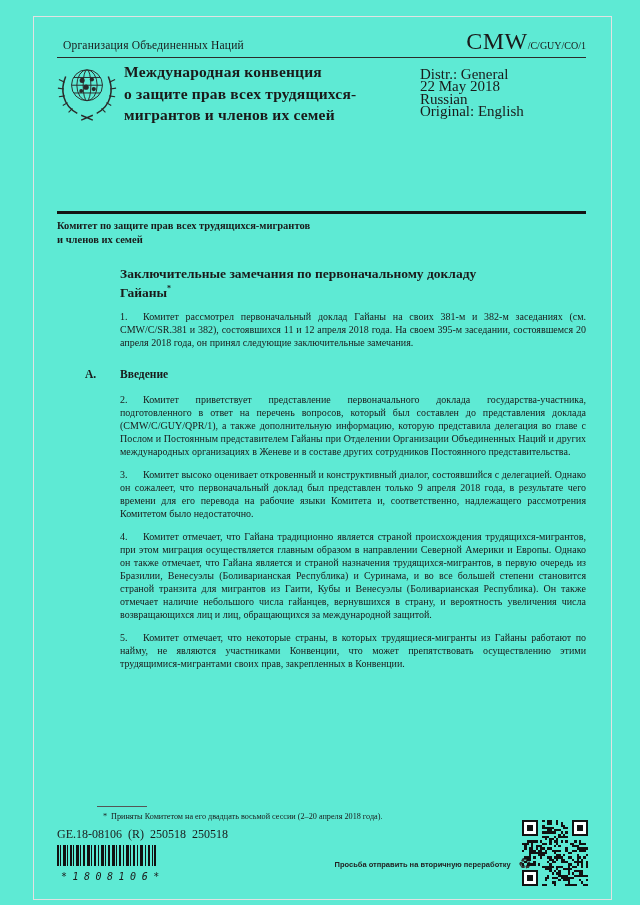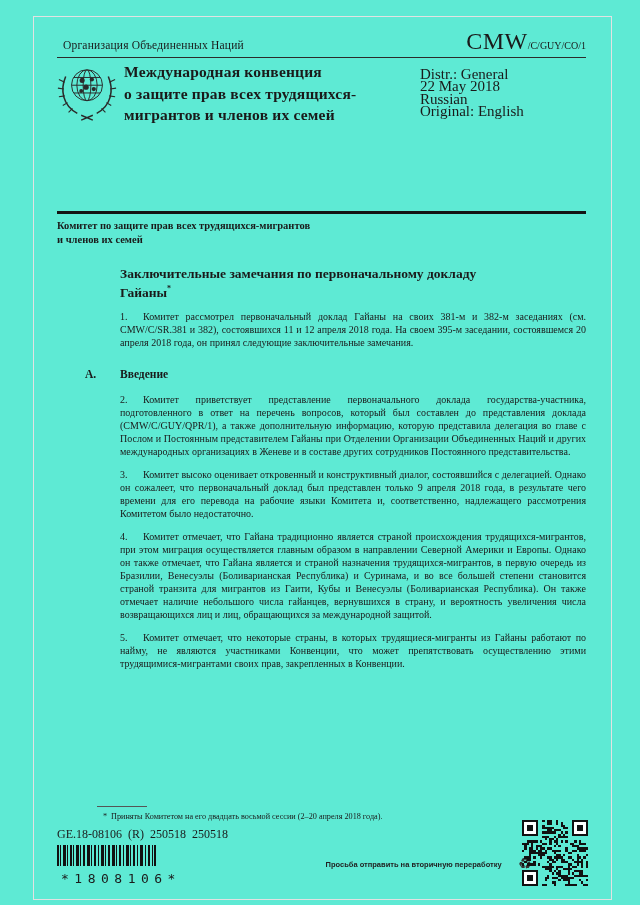--- a/index.html
+++ b/index.html
@@ -41,24 +41,24 @@
   .section-heading .letter{position:absolute;left:-35px;top:0;}
 
   
   .fn-sep{position:absolute;left:97px;top:806px;width:50px;height:1px;background:#555;}
   .footnote{position:absolute;left:97px;top:812px;width:452px;font-size:8.2px;line-height:10px;}
   .footnote .marker{display:inline-block;width:10px;text-align:right;margin-right:4px;}
 
   
   .ge-number{position:absolute;left:57px;top:827px;font-size:12px;white-space:pre;}
   .barcode{position:absolute;left:57px;top:845px;width:100px;}
-  .barcode-text{font-family:"DejaVu Sans Mono",monospace;font-size:13px;letter-spacing:5.5px;
-                text-align:left;margin-top:1px;white-space:nowrap;padding-left:4px;}
+  .barcode-text{font-family:"DejaVu Sans Mono",monospace;font-size:10px;letter-spacing:5.5px;
+                text-align:left;margin-top:1px;white-space:nowrap;padding-left:4px;font-style:italic;}
   .recycle-line{position:absolute;right:108px;top:856px;width:280px;display:flex;
-                justify-content:flex-end;align-items:center;gap:16px;
+                justify-content:flex-end;align-items:center;gap:7px;
                 font-family:"Liberation Sans","DejaVu Sans",sans-serif;
                 font-size:7.5px;font-weight:bold;color:#222;}
   .recycle-glyph{font-size:16px;font-weight:normal;line-height:1;color:#333;
                  font-family:"DejaVu Sans",sans-serif;}
   .qr{position:absolute;left:522px;top:820px;}
 </style>
 </head>
 <body>
 
 <div class="page">

